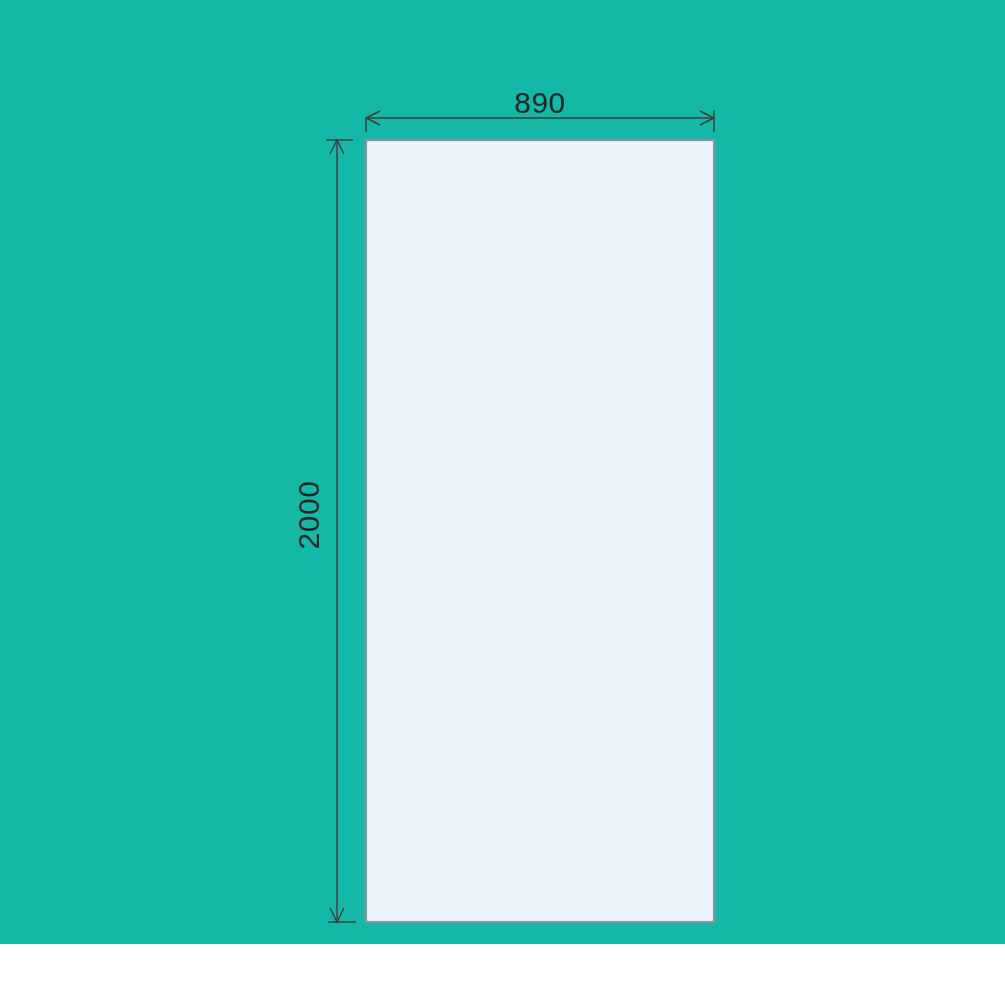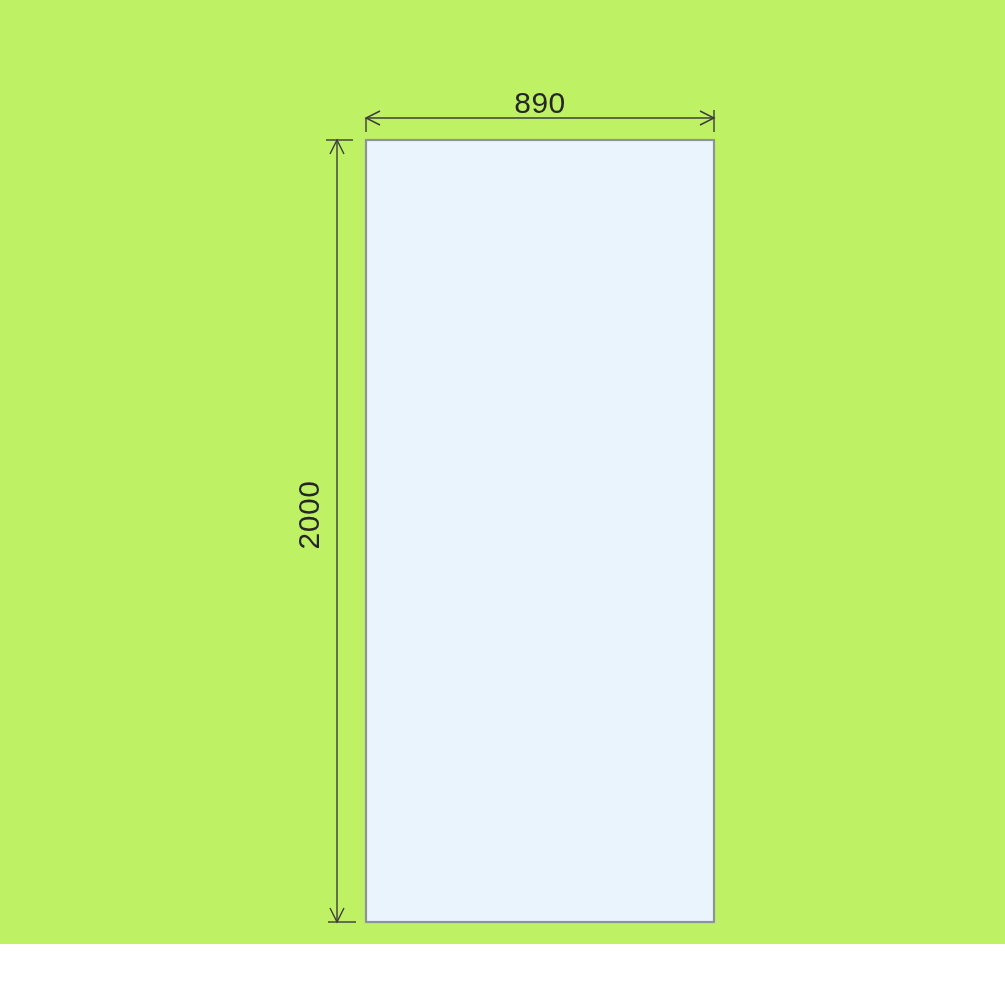--- a/index.html
+++ b/index.html
@@ -8,21 +8,21 @@
     background: #ffffff;
     width: 1005px;
     height: 1005px;
     overflow: hidden;
     font-family: "Liberation Sans", sans-serif;
   }
   .canvas {
     position: relative;
     width: 1005px;
     height: 944px;
-    background: #bef264;
+    background: #14b8a6;
   }
   svg {
     display: block;
   }
   .dim-text {
     font-family: "Liberation Sans", sans-serif;
     font-size: 30px;
     letter-spacing: 0.5px;
   }
   .dim-stroke {

